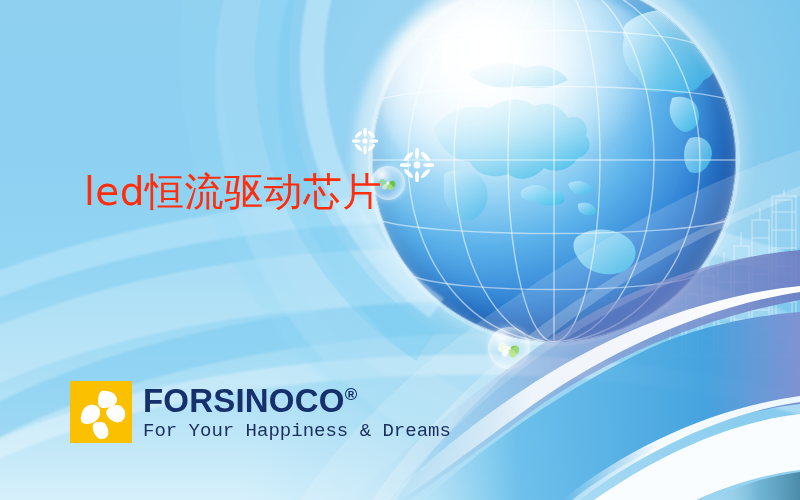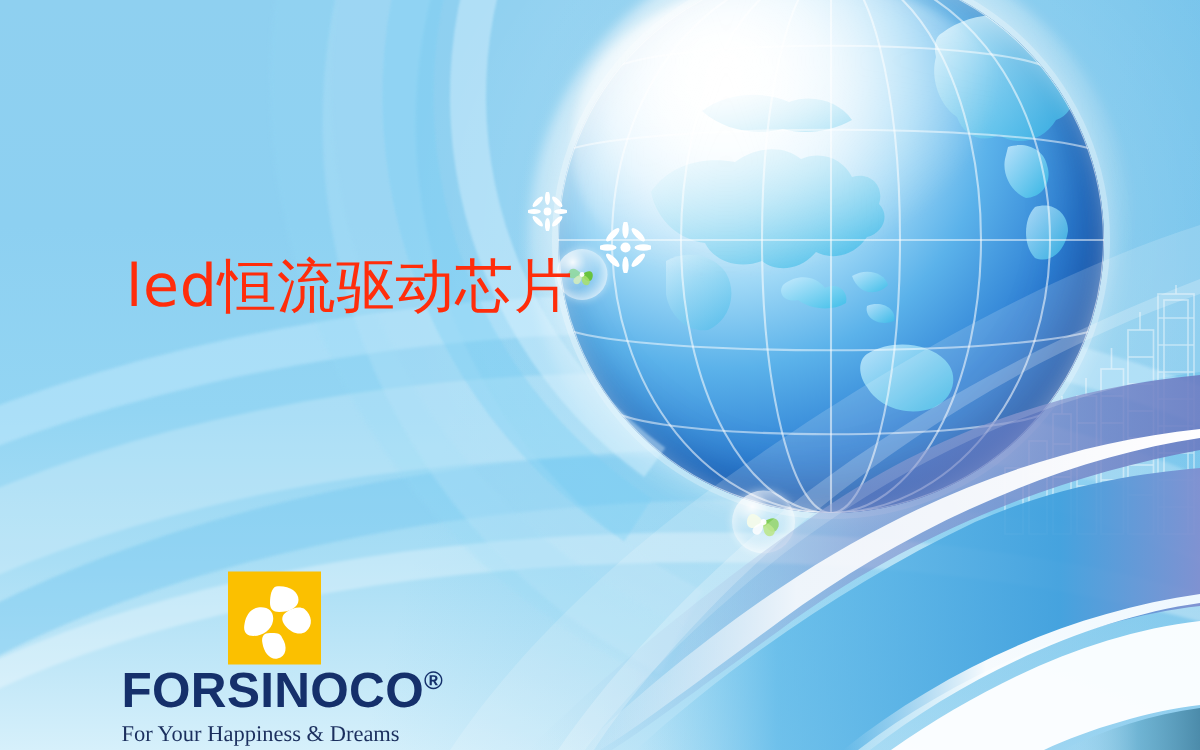--- a/index.html
+++ b/index.html
@@ -193,21 +193,21 @@
   }
   .headline .l2{
     display:block;
     padding-left:14px;
   }
 
   
   .logo{
     position:absolute;
     left:70px;top:381px;
-    display:flex;align-items:center;flex-direction:column;
+    display:flex;align-items:center;
   }
   .logo-mark{
     width:62px;height:62px;
     background:#fbc000;
     flex:0 0 auto;
     position:relative;
   }
   .logo-mark svg{position:absolute;inset:0;width:100%;height:100%;}
   .logo-text{
     margin-left:11px;
@@ -223,24 +223,24 @@
     font-family:"Liberation Sans","DejaVu Sans",sans-serif;
     white-space:nowrap;
   }
   .logo-name .reg{
     font-size:17px;
     vertical-align:super;
     line-height:1;
   }
   .logo-tagline{
     color:#1b2f5e;
-    font-size:15px;
+    font-size:19px;
     line-height:20px;
     margin-top:3px;
-    font-family:Liberation Serif, serif;
+    font-family:Liberation Mono, monospace;
     white-space:nowrap;
   }
 </style>
 </head>
 <body>
 
 <div id="stage">
 
   <div class="bg-base"></div>
   <div class="bg-right-wash"></div>

